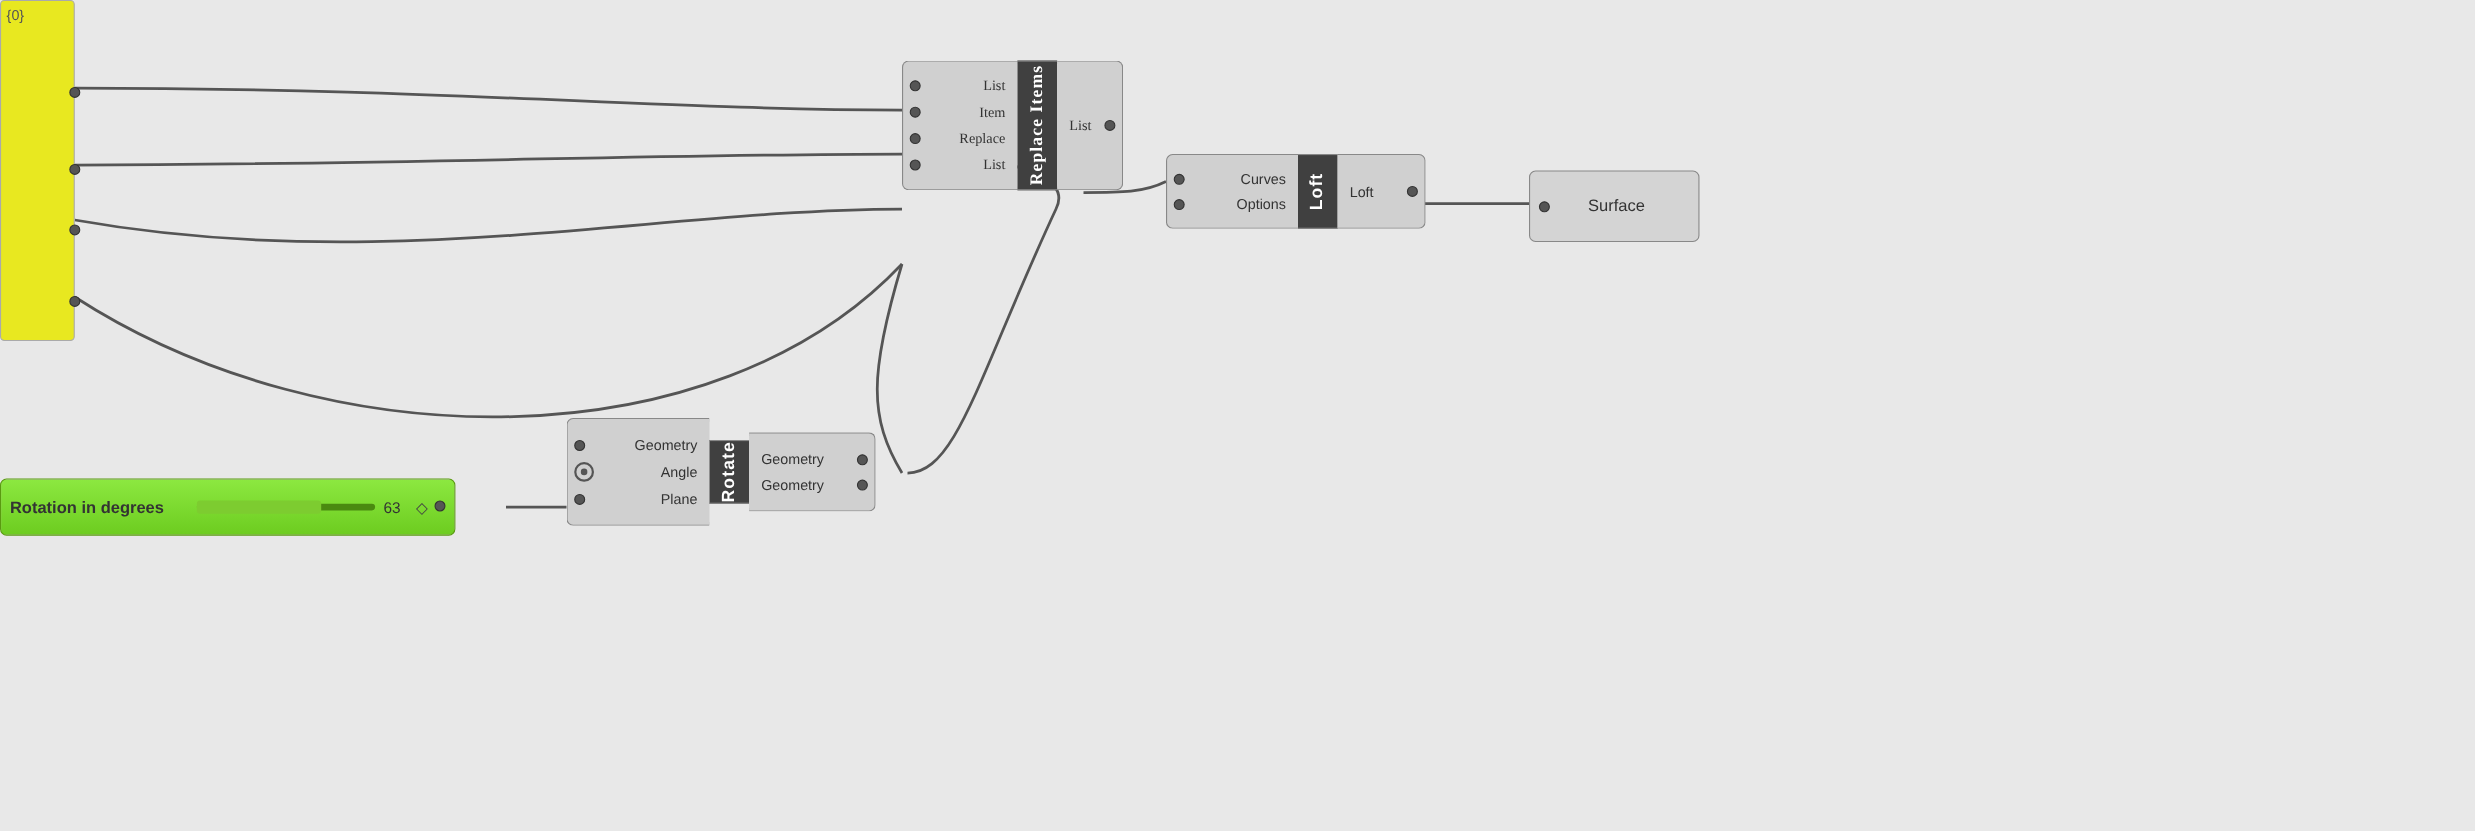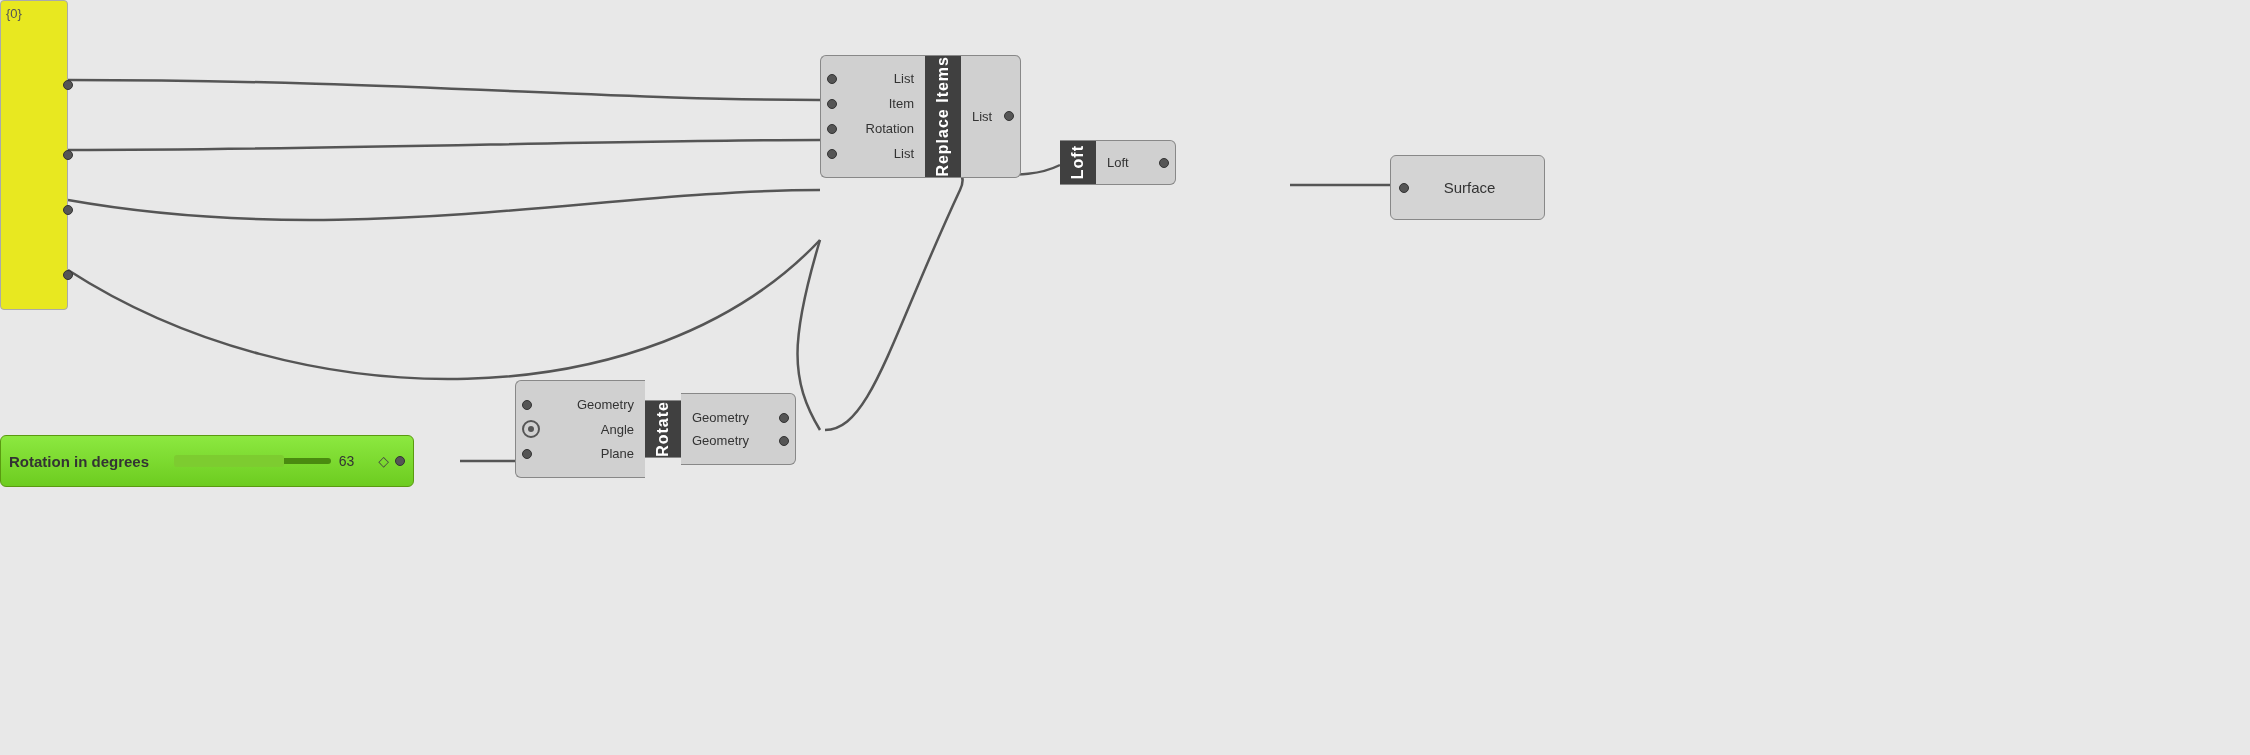--- a/index.html
+++ b/index.html
@@ -70,21 +70,21 @@
       flex: 1;
       height: 6px;
       background: #4a8a10;
       border-radius: 3px;
       margin: 0 8px;
       position: relative;
     }
     .slider-value {
       font-size: 14px;
       color: #333;
-      margin-right: 24px;
+      margin-right: 14px;
     }
     .slider-diamond {
       font-size: 14px;
       color: #444;
     }
 
     .node-left-panel {
       background: #d0d0d0;
       border: 1.5px solid #888;
       border-right: none;
@@ -209,34 +209,34 @@
   <div class="slider-track">
     <div style="position:absolute; left:0; top:-3px; width:70%; height:12px; background:#7dcc30; border-radius:3px;"></div>
   </div>
   <span class="slider-value">63</span>
   <span class="slider-diamond">◇</span>
   <div style="margin-left:6px;">
     <div class="port-dot"></div>
   </div>
 </div>
 
-<div style="position:absolute; top:55px; left:820px; display:flex; align-items:stretch;">
+<div style="position:absolute; top:55px; left:820px; display:flex; align-items:stretch;font-family:Liberation Serif, serif;">
 
   <div class="node-left-panel">
     <div class="node-port-row">
       <div class="port-dot"></div>
       <span class="port-label">List</span>
     </div>
     <div class="node-port-row">
       <div class="port-dot"></div>
       <span class="port-label">Item</span>
     </div>
     <div class="node-port-row">
       <div class="port-dot"></div>
-      <span class="port-label">Rotation</span>
+      <span class="port-label">Replace</span>
     </div>
     <div class="node-port-row">
       <div class="port-dot"></div>
       <span class="port-label">List</span>
     </div>
   </div>
 
   <div class="node-center-bar">
     <span class="node-center-label">Replace Items</span>
   </div>
@@ -244,20 +244,30 @@
   <div class="node-right-panel">
     <div class="node-port-row">
       <span class="port-label-left">List</span>
       <div class="port-dot"></div>
     </div>
   </div>
 </div>
 
 <div style="position:absolute; top:140px; left:1060px; display:flex; align-items:stretch;">
 
+  <div style="background:#d0d0d0; border:1.5px solid #888; border-right:none; border-radius:6px 0 0 6px; display:flex; flex-direction:column; justify-content:space-around; padding:10px 6px; width:120px;">
+    <div class="node-port-row">
+      <div class="port-dot"></div>
+      <span class="port-label">Curves</span>
+    </div>
+    <div class="node-port-row">
+      <div class="port-dot"></div>
+      <span class="port-label">Options</span>
+    </div>
+  </div>
 
   <div class="node-center-bar">
     <span class="node-center-label">Loft</span>
   </div>
 
   <div style="background:#d0d0d0; border:1.5px solid #888; border-left:none; border-radius:0 6px 6px 0; display:flex; flex-direction:column; justify-content:center; padding:10px 6px; width:80px;">
     <div class="node-port-row">
       <span class="port-label-left">Loft</span>
       <div class="port-dot"></div>
     </div>

